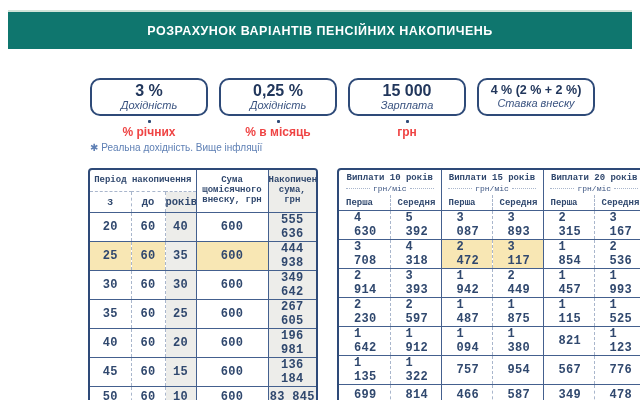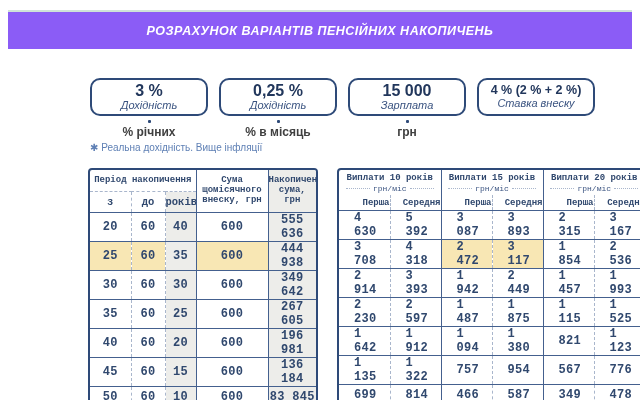--- a/index.html
+++ b/index.html
@@ -1,35 +1,35 @@
 <!DOCTYPE html>
 <html><head>
 <meta charset="utf-8">
 <style>
   html,body{margin:0;padding:0;background:#fff;}
   .canvas{position:relative;width:640px;height:400px;background:#ffffff;
           font-family:"Liberation Sans",sans-serif;overflow:hidden;}
 
   
   .topbar{position:absolute;left:8px;top:10px;width:624px;height:37px;
-          background:#8b5cf6;display:flex;align-items:center;justify-content:center;
-          border-top:2px solid #cfe3d8;font-style:italic;}
+          background:#0f766e;display:flex;align-items:center;justify-content:center;
+          border-top:2px solid #cfe3d8;}
   .topbar h1{margin:0;font-size:12.5px;font-weight:700;color:#ffffff;letter-spacing:.5px;}
 
   
   .params{position:absolute;left:90px;top:78px;display:flex;gap:11px;}
   .param{width:118px;display:flex;flex-direction:column;align-items:center;}
   .param-box{box-sizing:border-box;width:100%;height:38px;border:2px solid #2e4a78;
              border-radius:10px;background:#fff;display:flex;flex-direction:column;
              align-items:center;justify-content:center;line-height:1.08;}
   .param-value{font-size:16px;font-weight:700;color:#22375c;white-space:nowrap;}
   .param.small .param-value{font-size:12.5px;text-align:center;}
   .param-label{font-size:11px;font-style:italic;color:#3a5380;}
   .param-dot{width:3px;height:3px;background:#2e4a78;border-radius:1px;margin:4px 0 2px;}
-  .param-unit{font-size:12px;font-weight:700;color:#404040;}
+  .param-unit{font-size:12px;font-weight:700;color:#ef4444;}
 
   
   .footnote{position:absolute;left:90px;top:142px;font-size:10px;color:#5f80b5;}
 
   
   .tbl-wrap{position:absolute;top:168px;box-sizing:border-box;border:2px solid #2e4a78;
             border-radius:4px;background:#fff;overflow:hidden;font-family:Liberation Mono, monospace;}
   .lt-wrap{left:88px;width:230px;}
   .rt-wrap{left:337px;width:310px;}
   table{border-collapse:collapse;width:100%;table-layout:fixed;}
@@ -48,21 +48,21 @@
   .lt th.group{border-bottom:1px dashed #a9b6cc;}
   .lt .rowB th:nth-child(2),.lt .rowB th:nth-child(3){border-left:1px dashed #a9b6cc;}
   .lt td:nth-child(2),.lt td:nth-child(3){border-left:1px dashed #a9b6cc;}
   .lt th.solidL,.lt td:nth-child(4),.lt td:nth-child(5){border-left:1.5px solid #44608e;}
 
   
   .rt td{text-align:left;padding-left:15px;}
   .rt thead th{text-align:center;font-weight:700;}
   .rt .rowA th{height:25px;}
   .rt .rowA th:nth-child(2),.rt .rowA th:nth-child(3){border-left:1.5px solid #44608e;}
-  .rt .rowB th{height:15px;font-size:9px;text-align:right;padding-left:7px;}
+  .rt .rowB th{height:15px;font-size:9px;text-align:left;padding-left:7px;}
   .rt .rowB th:nth-child(2n){border-left:1px dashed #a9b6cc;}
   .rt .rowB th:nth-child(3),.rt .rowB th:nth-child(5){border-left:1.5px solid #44608e;}
   .rt td:nth-child(2n){border-left:1px dashed #a9b6cc;}
   .rt td:nth-child(3),.rt td:nth-child(5){border-left:1.5px solid #44608e;}
   .grp-title{font-size:9px;line-height:1.2;margin-top:2px;}
   .unit-row{display:flex;align-items:center;justify-content:center;font-size:8px;
             font-weight:400;color:#3a5380;line-height:1.2;}
   .unit-row::before,.unit-row::after{content:"";flex:1;max-width:24px;
             border-top:1px dotted #a9b6cc;margin:0 3px;}
 

